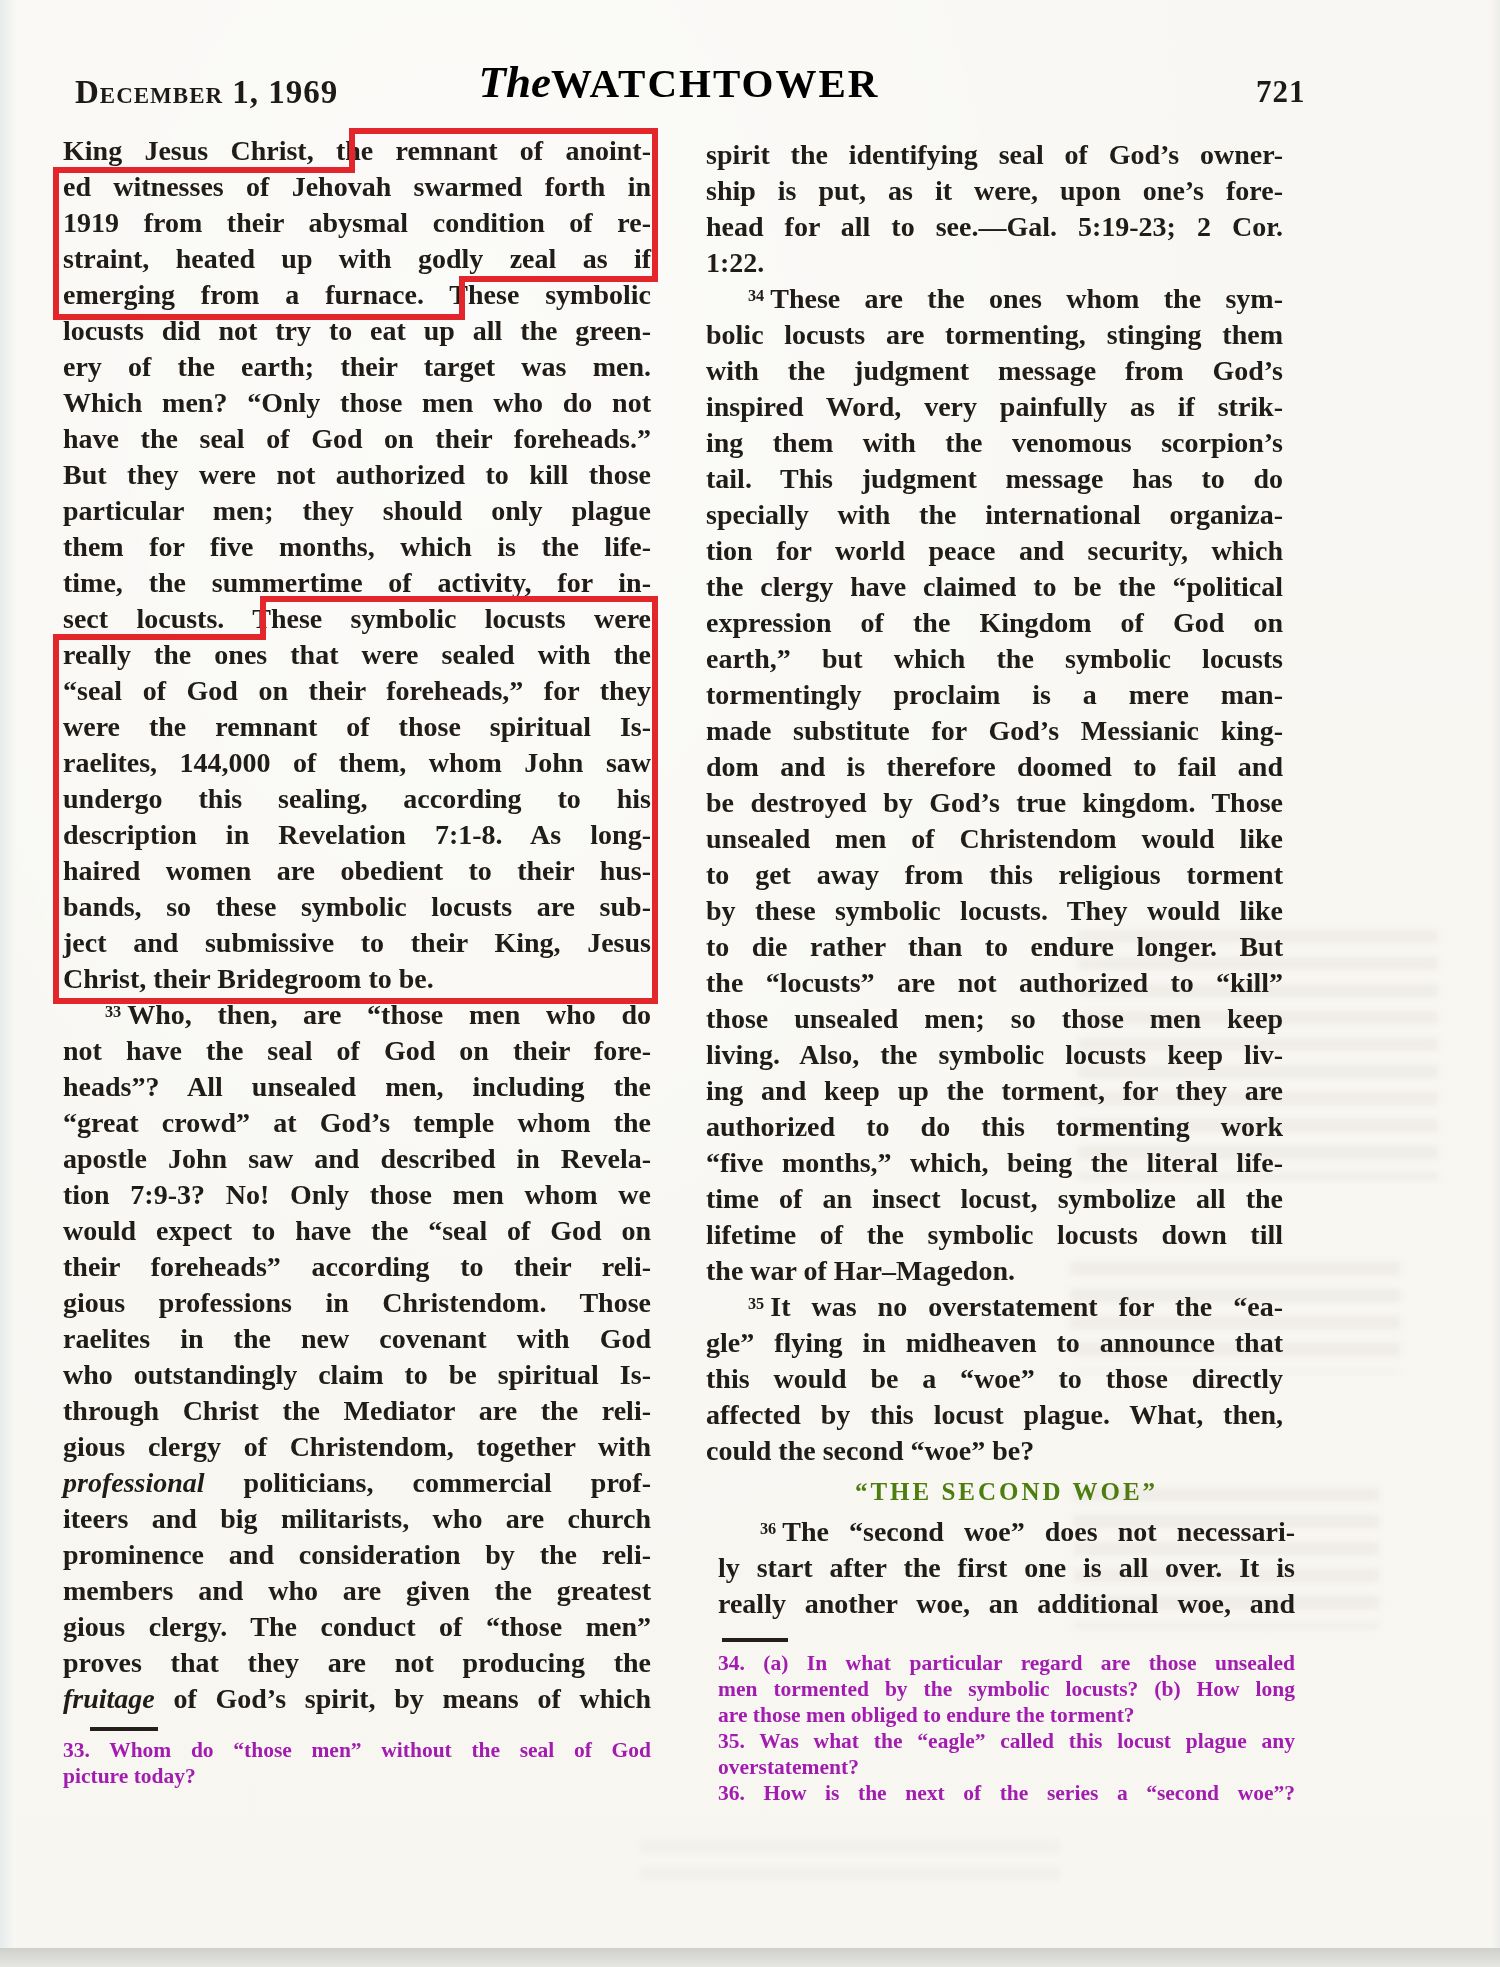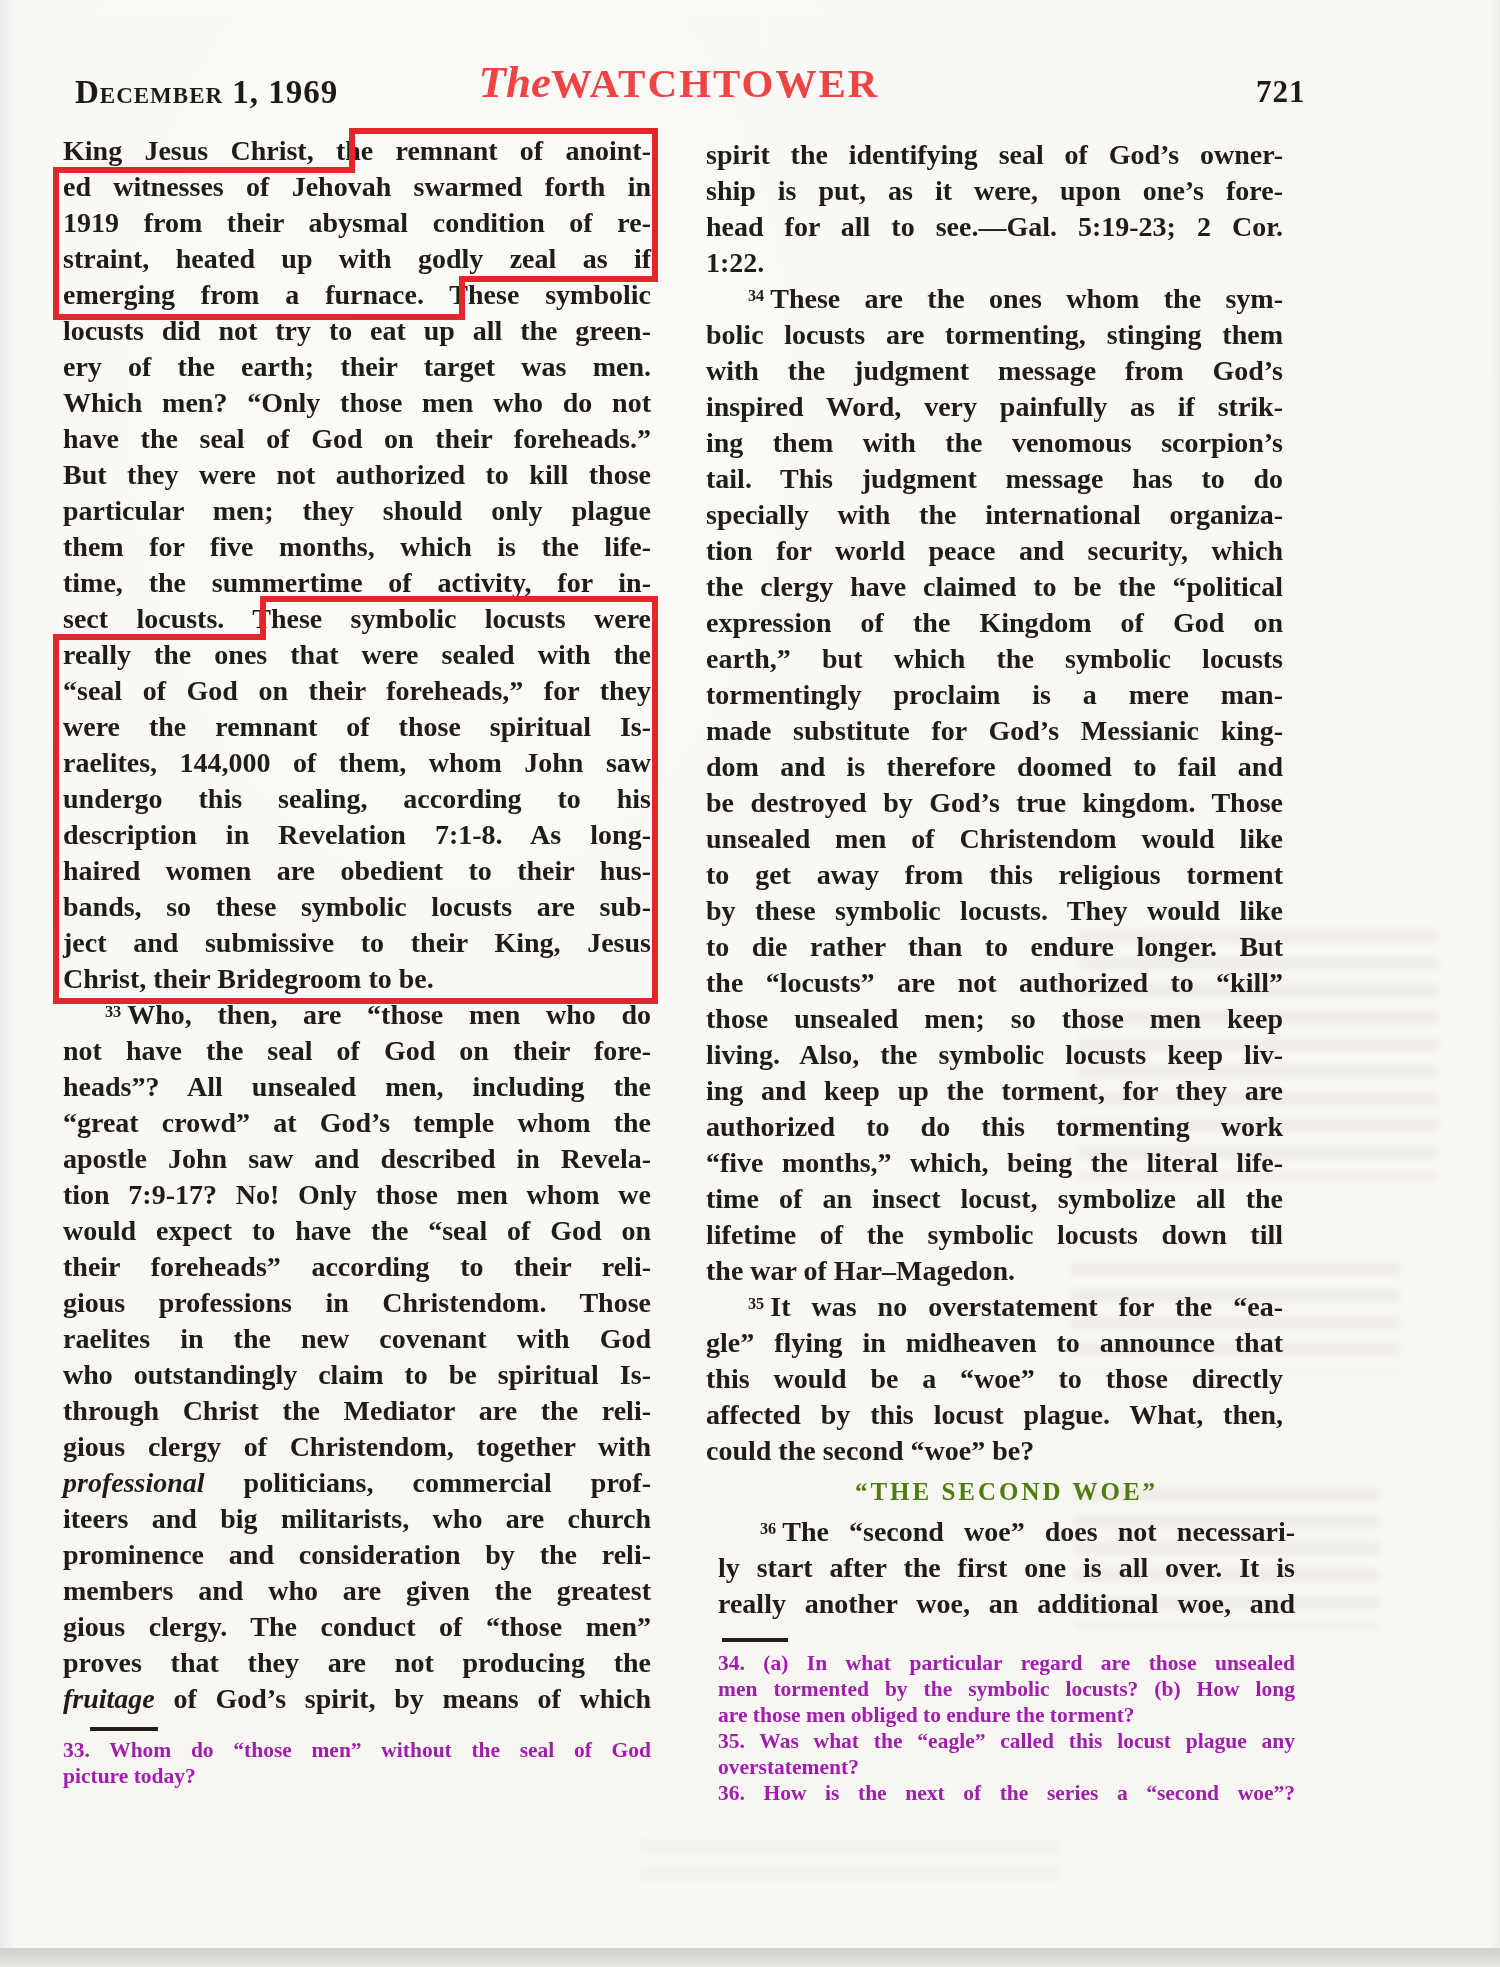--- a/index.html
+++ b/index.html
@@ -23,21 +23,21 @@
     background:linear-gradient(#cfcfcc,#e6e6e3);}
 
   
   .hdr-date{
     position:absolute;left:75px;top:74px;
     font-variant:small-caps;font-weight:bold;font-size:33px;color:#1e1a17;
     letter-spacing:1px;white-space:nowrap;
   }
   .masthead{
     position:absolute;left:63px;top:56px;width:1232px;text-align:center;
-    color:#ef4444;white-space:nowrap;
+    color:#000000;white-space:nowrap;
   }
   .masthead .the{font-style:italic;font-weight:bold;font-size:45px;letter-spacing:0;}
   .masthead .wt{font-weight:bold;font-size:41px;letter-spacing:2px;}
   .hdr-page{
     position:absolute;left:1256px;top:74px;
     font-weight:bold;font-size:31px;color:#1e1a17;letter-spacing:1px;
   }
 
   
   .col{position:absolute;color:#201c18;font-weight:bold;font-size:28px;}
@@ -119,21 +119,21 @@
     <div class="line just">description in Revelation 7:1-8. As long-</div>
     <div class="line just">haired women are obedient to their hus-</div>
     <div class="line just">bands, so these symbolic locusts are sub-</div>
     <div class="line just">ject and submissive to their King, Jesus</div>
     <div class="line">Christ, their Bridegroom to be.</div>
     <div class="line just ind"><sup>33</sup>Who, then, are “those men who do</div>
     <div class="line just">not have the seal of God on their fore-</div>
     <div class="line just">heads”? All unsealed men, including the</div>
     <div class="line just">“great crowd” at God’s temple whom the</div>
     <div class="line just">apostle John saw and described in Revela-</div>
-    <div class="line just">tion 7:9-17? No! Only those men whom we</div>
+    <div class="line just">tion 7:9-3? No! Only those men whom we</div>
     <div class="line just">would expect to have the “seal of God on</div>
     <div class="line just">their foreheads” according to their reli-</div>
     <div class="line just">gious professions in Christendom. Those</div>
     <div class="line just">raelites in the new covenant with God</div>
     <div class="line just">who outstandingly claim to be spiritual Is-</div>
     <div class="line just">through Christ the Mediator are the reli-</div>
     <div class="line just">gious clergy of Christendom, together with</div>
     <div class="line just"><i>professional</i> politicians, commercial prof-</div>
     <div class="line just">iteers and big militarists, who are church</div>
     <div class="line just">prominence and consideration by the reli-</div>

